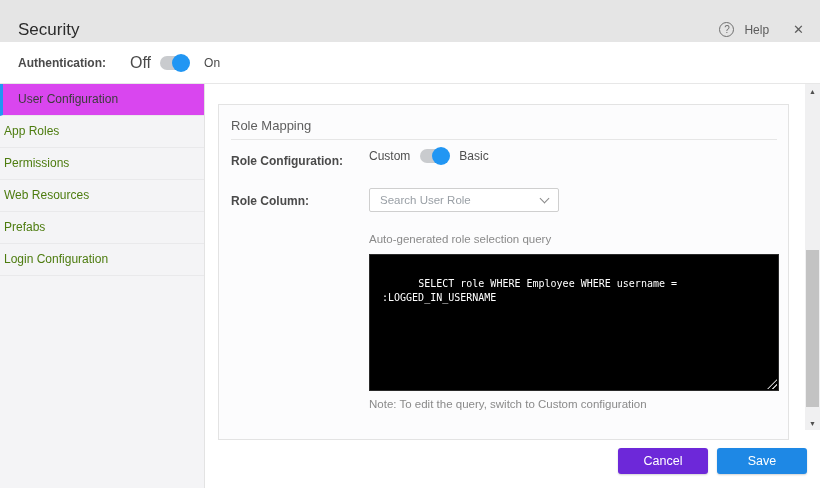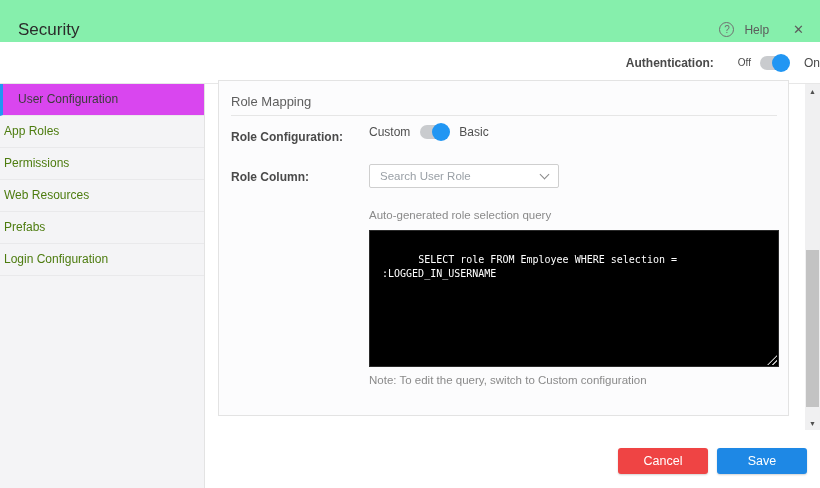--- a/index.html
+++ b/index.html
@@ -5,40 +5,40 @@
   * { margin:0; padding:0; box-sizing:border-box; }
   html,body { background:#fff; }
   #app {
     position:relative; width:820px; height:488px; overflow:hidden;
     background:#ffffff; font-family:"Liberation Sans", sans-serif; color:#444;
   }
 
   
   .header {
     position:absolute; left:0; top:0; width:820px; height:60px;
-    background:#86efac; border-bottom:1px solid #e2e2e2;
+    background:#e5e5e5; border-bottom:1px solid #e2e2e2;
     display:flex; align-items:center;
   }
   .header-title { margin-left:18px; font-size:17px; font-weight:500; color:#2b2b2b; }
   .header-right { position:absolute; right:16px; display:flex; align-items:center; gap:10px; }
   .help-icon {
     width:15px; height:15px; border:1px solid #6f6f6f; border-radius:50%;
     font-size:10px; color:#6f6f6f; display:flex; align-items:center; justify-content:center;
   }
   .help-label { font-size:12px; color:#5c5c5c; }
   .close-icon { font-size:13px; color:#5c5c5c; margin-left:14px; cursor:default; }
 
   
   .auth-bar {
     position:absolute; left:0; top:42px; width:820px; height:42px;
     background:#fff; border-bottom:1px solid #e7e7e7;
-    display:flex; align-items:center;justify-content:flex-end;
+    display:flex; align-items:center;
   }
   .auth-label { margin-left:18px; font-size:12px; font-weight:700; color:#4a4a4a; }
-  .auth-off { margin-left:24px; font-size:10px; color:#4a4a4a; }
+  .auth-off { margin-left:24px; font-size:16px; color:#4a4a4a; }
   .auth-on  { margin-left:15px;  font-size:12px; color:#4a4a4a; }
 
   
   .toggle {
     position:relative; display:inline-block; width:29px; height:14px;
     background:#c9cbce; border-radius:7px; margin-left:9px; vertical-align:middle;
   }
   .toggle .knob {
     position:absolute; right:-1px; top:-2px; width:18px; height:18px;
     border-radius:50%; background:#2196f3;
@@ -54,21 +54,21 @@
     font-size:12px; color:#4d7c0f; border-bottom:1px solid #e9e9eb;
     cursor:default;
   }
   .side-item.active {
     background:#d946ef; border-left:3px solid #2196f3; padding-left:15px;
     color:#3c3c3c;
   }
 
   
   .panel {
-    position:absolute; left:218px; top:80px; width:571px; height:336px;
+    position:absolute; left:218px; top:104px; width:571px; height:336px;
     background:#fcfcfd; border:1px solid #e3e3e3;
   }
   .panel-title { position:absolute; left:12px; top:13px; font-size:13px; color:#5e5e5e; }
   .panel-divider { position:absolute; left:12px; right:11px; top:34px; border-top:1px solid #e6e6e6; }
 
   .field-label { position:absolute; left:12px; font-size:12px; font-weight:700; color:#4a4a4a; }
   .lbl-roleconf { top:49px; }
   .lbl-rolecol  { top:89px; }
 
   .roleconf-value { position:absolute; left:150px; top:44px; display:flex; align-items:flex-start; }
@@ -116,21 +116,21 @@
   .scroll-thumb {
     position:absolute; left:1px; top:166px; width:13px; height:157px; background:#c3c3c3;
   }
 
   
   .btn {
     position:absolute; top:448px; width:90px; height:26px; border:none; border-radius:3px;
     color:#fff; font-family:"Liberation Sans", sans-serif; font-size:12.5px; font-weight:500;
     cursor:pointer; box-shadow:0 1px 2px rgba(0,0,0,0.18);
   }
-  .btn-cancel { left:618px; background:#ef4444; }
+  .btn-cancel { left:618px; background:#6d28d9; }
   .btn-save   { left:717px; background:#1e88e5; }
 </style>
 </head>
 <body>
 
 <div id="app">
 
   <div class="header">
     <div class="header-title">Security</div>
     <div class="header-right">
@@ -172,21 +172,21 @@
     </div>
 
     <div class="field-label lbl-rolecol">Role Column:</div>
     <div class="dropdown">
       <span class="dropdown-placeholder">Search User Role</span>
       <span class="chevron-down"></span>
     </div>
 
     <div class="query-label">Auto-generated role selection query</div>
     <div class="codebox">
-      <span>SELECT role FROM Employee WHERE selection = :LOGGED_IN_USERNAME</span>
+      <span>SELECT role WHERE Employee WHERE username = :LOGGED_IN_USERNAME</span>
       <span class="resize-handle"></span>
     </div>
     <div class="note-text">Note: To edit the query, switch to Custom configuration</div>
   </div>
 
   <div class="scrollbar">
     <div class="scroll-arrow scroll-up">▲</div>
     <div class="scroll-thumb"></div>
     <div class="scroll-arrow scroll-down">▼</div>
   </div>

